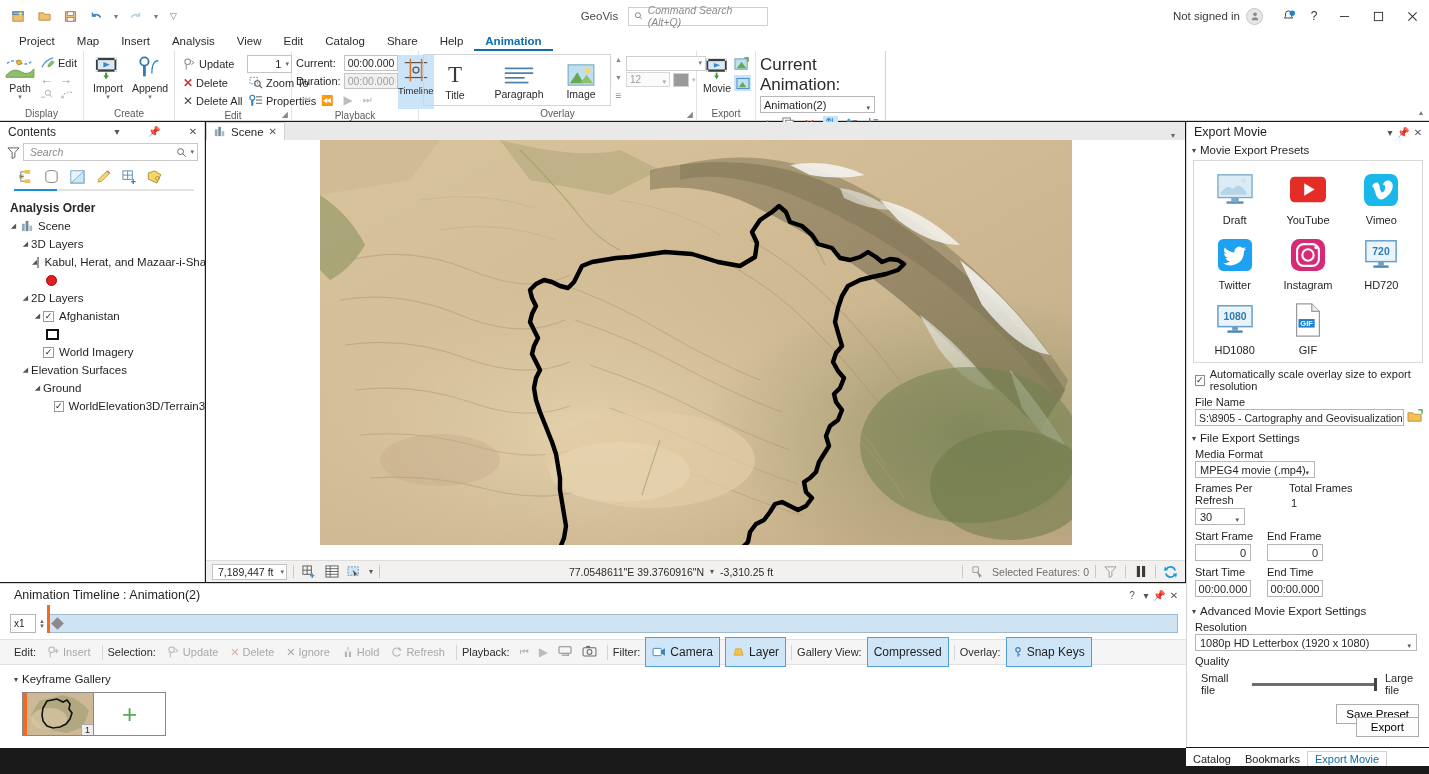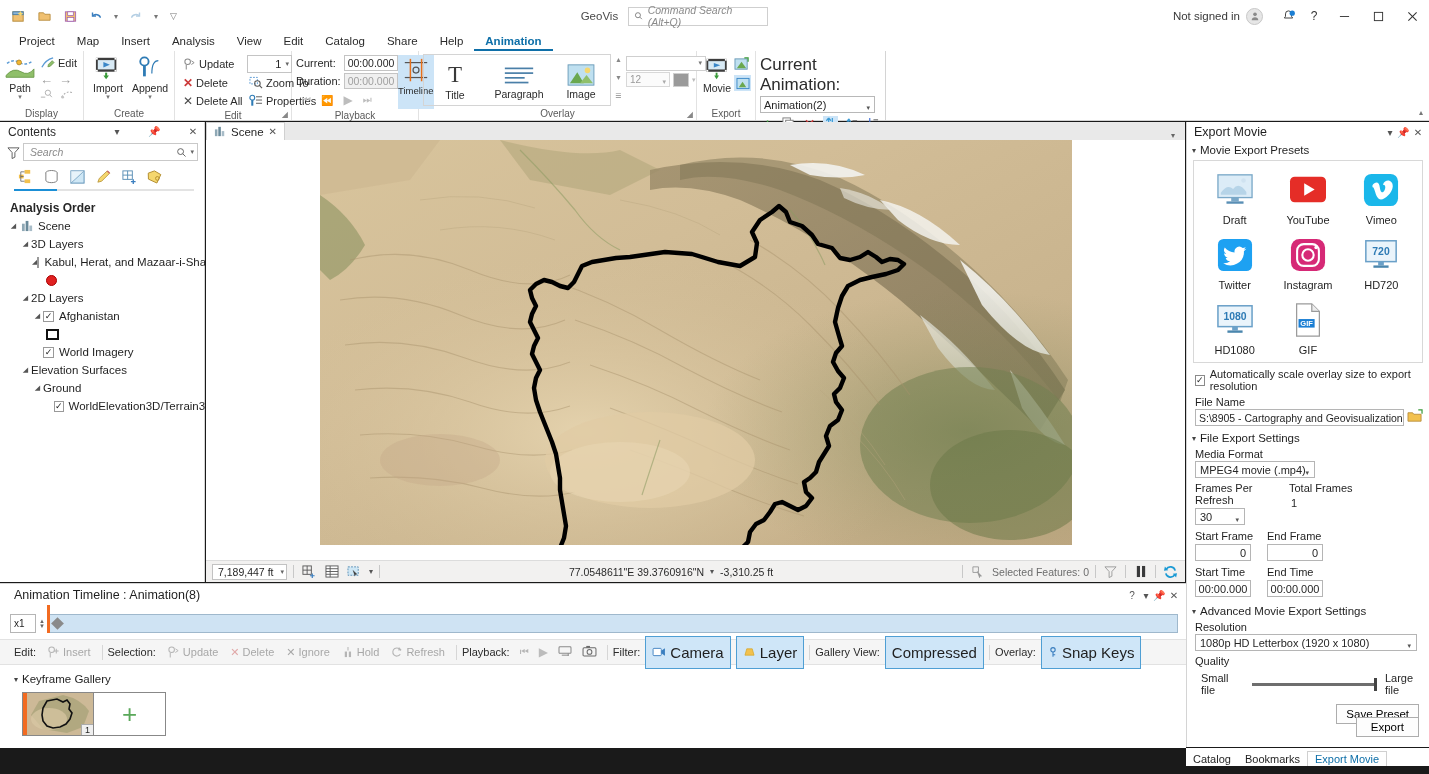--- a/index.html
+++ b/index.html
@@ -205,21 +205,21 @@
     background:#cfe3f3; }
   .tl-playhead { position:absolute; left:0px; top:-9px; width:3px; height:28px; background:#f26b21; }
   .tl-knob { position:absolute; left:6px; top:5px; width:9px; height:9px; background:#8a8a8a;
     transform:rotate(45deg); }
   .tl-toolbar { display:flex; align-items:center; height:26px; margin:6px 0 0 0;
     background:#f5f5f5; border-top:1px solid #e2e2e2; border-bottom:1px solid #e2e2e2;
     padding-left:14px; font-size:11px; }
   .tt-lbl { color:#2b2b2b; margin-right:5px; }
   .tt-item { display:flex; align-items:center; gap:3px; padding:0 6px; color:#a8a8a8; }
   .tt-sep { width:1px; height:15px; background:#d6d6d6; margin:0 5px; }
-  .pill { border:1px solid #4f9fd4; background:#cfe6f8; padding:7px 6px; font-size:15px;
+  .pill { border:1px solid #4f9fd4; background:#cfe6f8; padding:7px 6px; font-size:12px;
     display:flex; align-items:center; gap:4px; color:#1f1f1f; }
   .kf-sec { padding: 6px 0 0 14px; }
   .kf-gallery { display:flex; margin-top:5px; margin-left:8px; }
   .kf-thumb { width:72px; height:44px; border:1px solid #888; position:relative; overflow:hidden;
     background:#cbb89a; }
   .kf-bar { position:absolute; left:0; top:0; width:4px; height:100%; background:#f26b21; }
   .kf-num { position:absolute; right:0; bottom:0; background:#efefef; border-left:1px solid #aaa;
     border-top:1px solid #aaa; font-size:9px; padding:0 3px; }
   .kf-add { width:72px; height:44px; border:1px solid #888; border-left:none; background:#fff;
     display:flex; align-items:center; justify-content:center; font-size:26px; color:#5aa85a; }
@@ -1123,21 +1123,21 @@
       <button class="btn">Save Preset</button>
     </div>
 
     <div style="position:absolute;right:10px;bottom:10px;">
       <button class="btn" style="padding:3px 14px;">Export</button>
     </div>
   </div>
 
   <div class="tl-panel">
     <div class="tl-head">
-      <span class="tl-title">Animation Timeline : Animation(8)</span>
+      <span class="tl-title">Animation Timeline : Animation(2)</span>
       <span class="panel-ico">?</span>
       <span class="panel-ico">▾</span>
       <span class="panel-ico">📌</span>
       <span class="panel-ico">✕</span>
     </div>
 
     <div class="tl-ruler-row">
       <div class="x-spin">
         <span>x1</span>
       </div>

